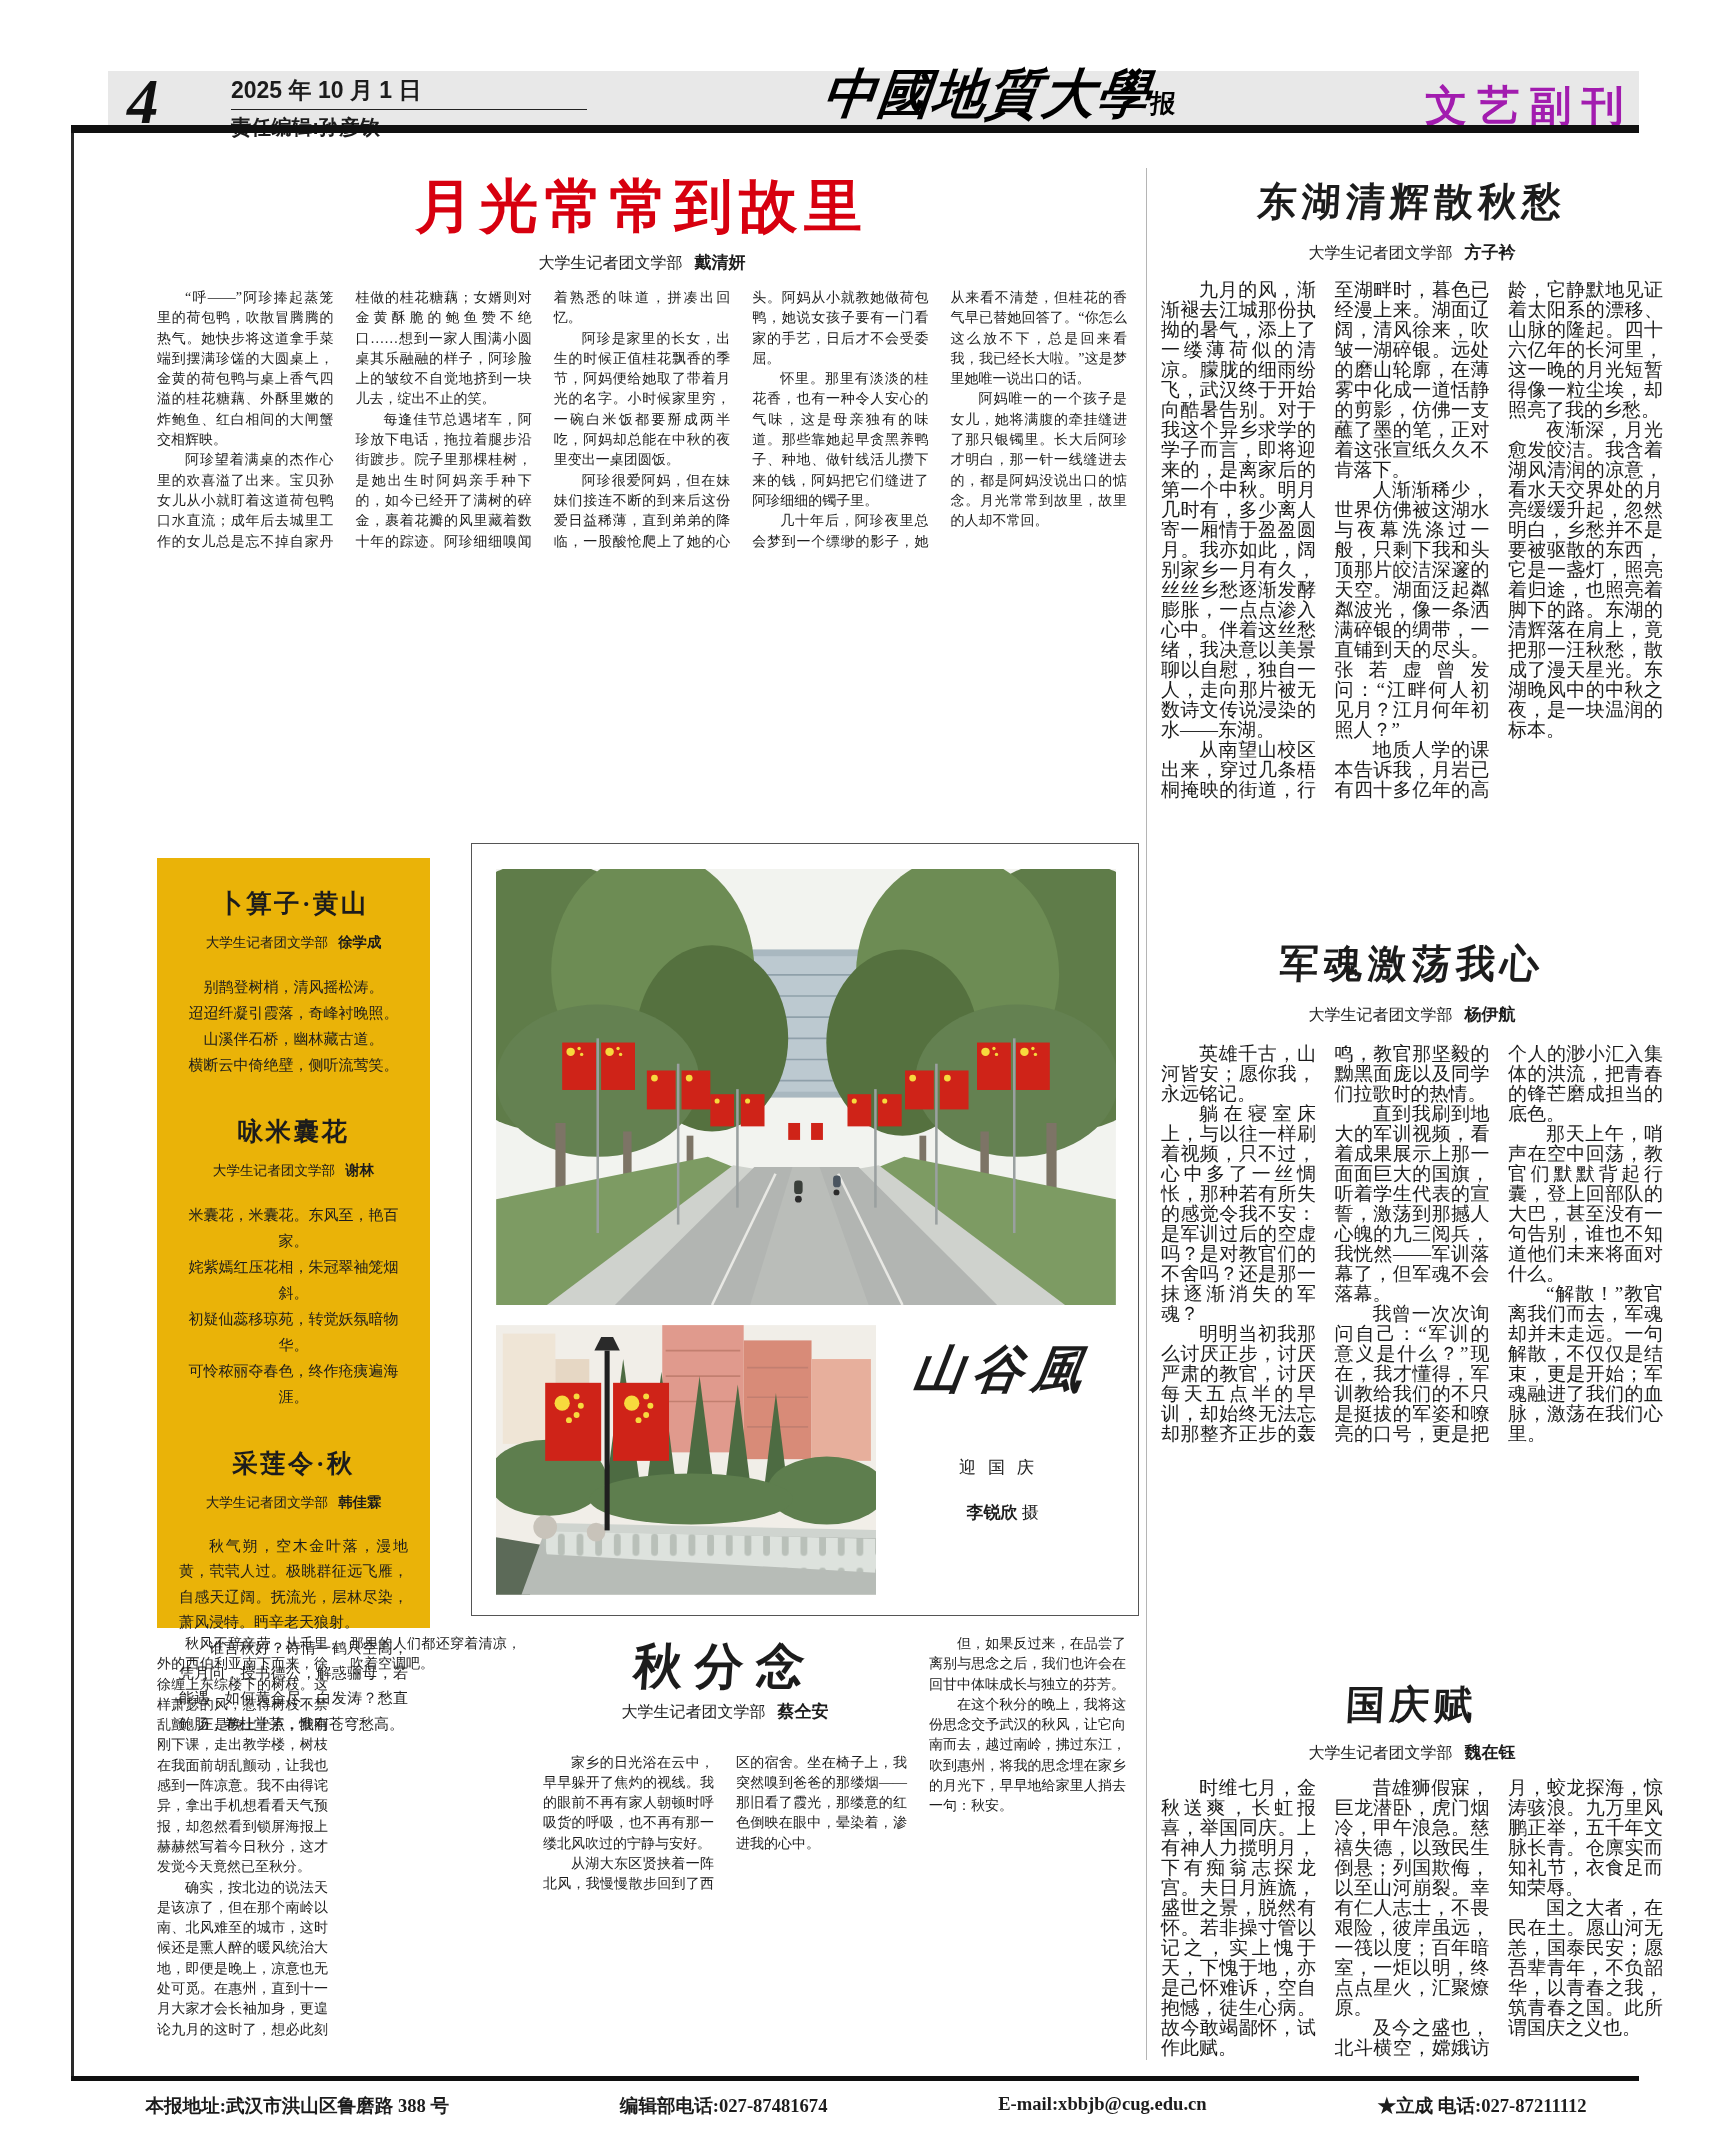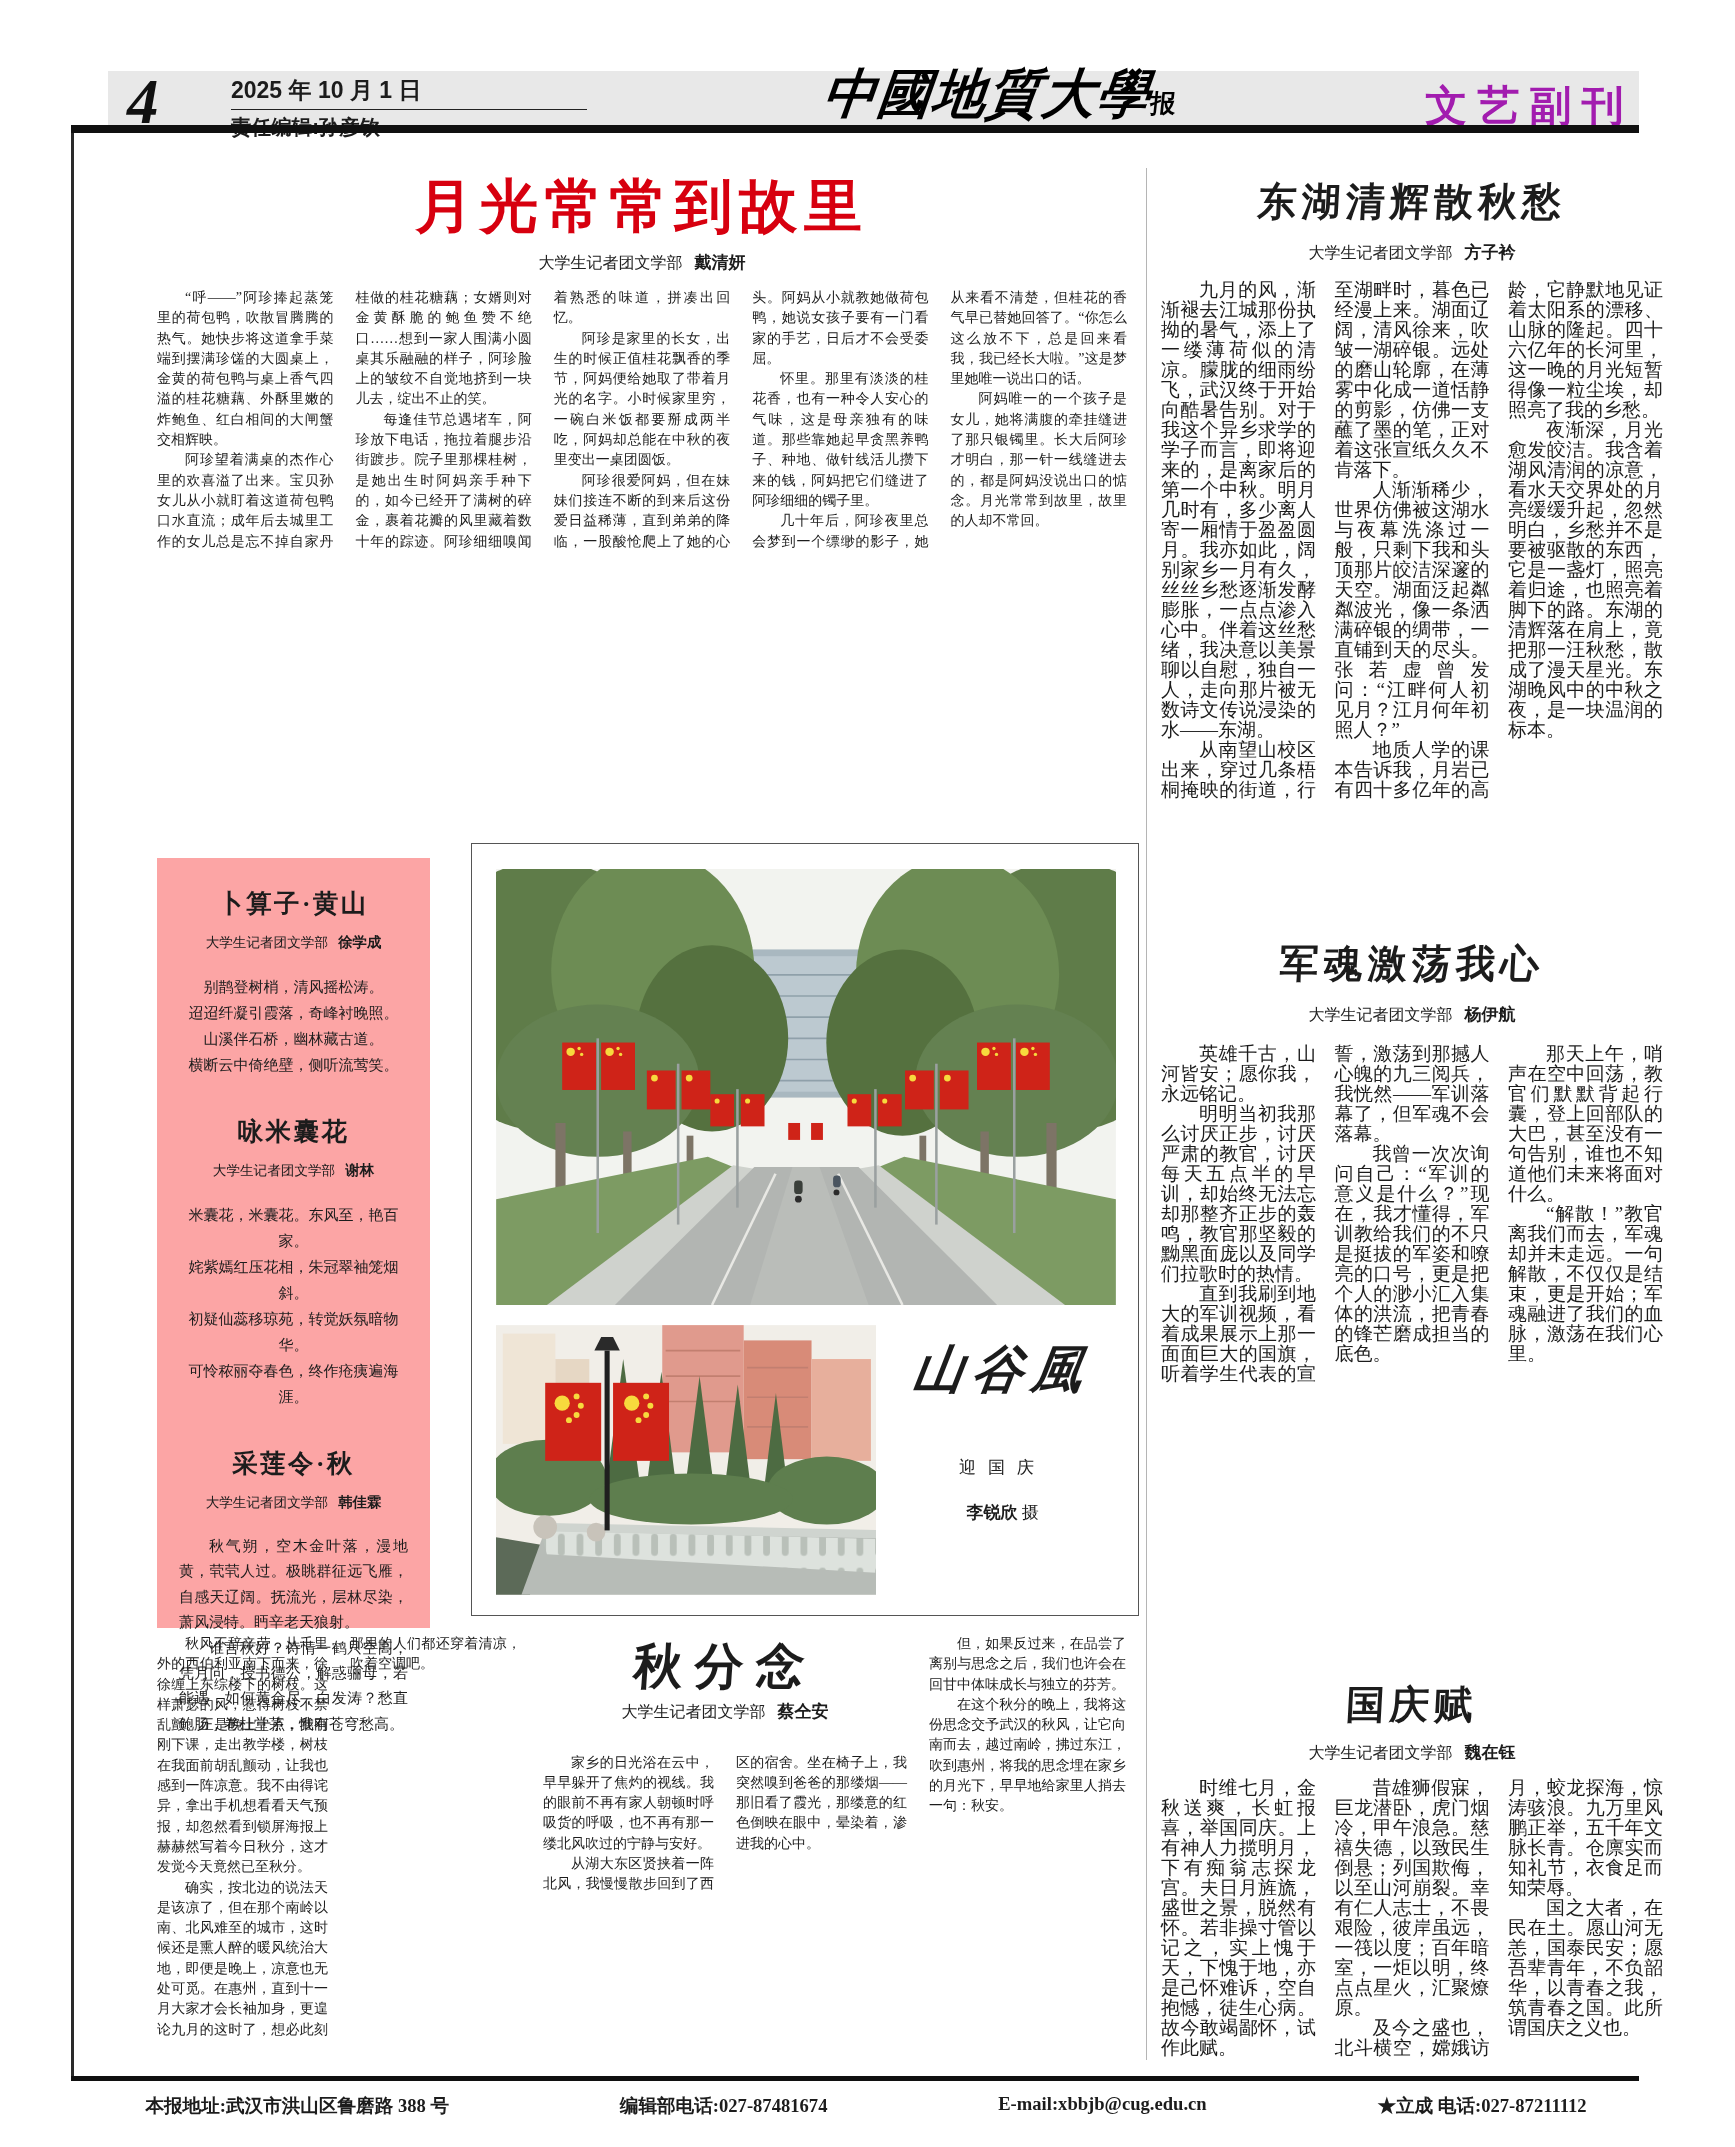--- a/index.html
+++ b/index.html
@@ -31,21 +31,21 @@
   .main-body{position:absolute;left:157px;top:288px;width:970px;height:485px;
              column-count:5;column-gap:22px;column-fill:balance;font-size:14px;line-height:20.3px;}
   
   .vline{position:absolute;left:1146px;top:168px;width:0.8px;height:1892px;background:#b5b5b5;}
   .side-title{position:absolute;left:1161px;width:502px;text-align:center;
               font:bold 39px "Liberation Serif",serif;letter-spacing:5.1px;transform:skewX(-3deg);}
   .side-byline{position:absolute;left:1161px;width:502px;}
   .side-body{position:absolute;left:1161px;width:502px;column-count:3;column-gap:18.6px;column-fill:balance;
              font-size:19px;line-height:20px;}
   
-  .poem-box{position:absolute;left:157px;top:858px;width:273px;height:770px;background:#fca5a5;
+  .poem-box{position:absolute;left:157px;top:858px;width:273px;height:770px;background:#eab308;
             padding:29px 22px;box-sizing:border-box;}
   .poem{margin-bottom:37px;}
   .poem-title{text-align:center;font:bold 25.4px "Liberation Serif",serif;letter-spacing:2.5px;margin-bottom:12px;}
   .poem-byline{text-align:center;font-size:13.6px;margin-bottom:22px;}
   .poem-byline .name{font:bold 14.4px "Liberation Sans","DejaVu Sans",sans-serif;margin-left:6.8px;}
   .pline{text-align:center;font-size:15px;line-height:26px;}
   .poem-paras p{margin:0;text-indent:2em;font-size:15px;line-height:25.4px;text-align:justify;}
   
   .photo-block{position:absolute;left:471px;top:843px;width:668px;height:773px;background:#fff;
                border:0.8px solid #555;box-sizing:border-box;}
@@ -118,20 +118,21 @@
       <p>夜渐深，月光愈发皎洁。我含着湖风清润的凉意，看水天交界处的月亮缓缓升起，忽然明白，乡愁并不是要被驱散的东西，它是一盏灯，照亮着归途，也照亮着脚下的路。东湖的清辉落在肩上，竟把那一汪秋愁，散成了漫天星光。东湖晚风中的中秋之夜，是一块温润的标本。</p>
     </div>
 
   <div class="side-title" style="top:937px;">军魂激荡我心</div>
   <div class="side-byline byline" style="top:1003px;">
     <span class="dept">大学生记者团文学部</span>
     <span class="name">杨伊航</span>
   </div>
   <div class="side-body body-cols just" style="top:1044px;height:573px;">
       <p>英雄千古，山河皆安；愿你我，永远铭记。</p>
+      <p>躺在寝室床上，与以往一样刷着视频，只不过，心中多了一丝惆怅，那种若有所失的感觉令我不安：是军训过后的空虚吗？是对教官们的不舍吗？还是那一抹逐渐消失的军魂？</p>
       <p>明明当初我那么讨厌正步，讨厌严肃的教官，讨厌每天五点半的早训，却始终无法忘却那整齐正步的轰鸣，教官那坚毅的黝黑面庞以及同学们拉歌时的热情。</p>
       <p>直到我刷到地大的军训视频，看着成果展示上那一面面巨大的国旗，听着学生代表的宣誓，激荡到那撼人心魄的九三阅兵，我恍然——军训落幕了，但军魂不会落幕。</p>
       <p>我曾一次次询问自己：“军训的意义是什么？”现在，我才懂得，军训教给我们的不只是挺拔的军姿和嘹亮的口号，更是把个人的渺小汇入集体的洪流，把青春的锋芒磨成担当的底色。</p>
       <p>那天上午，哨声在空中回荡，教官们默默背起行囊，登上回部队的大巴，甚至没有一句告别，谁也不知道他们未来将面对什么。</p>
       <p>“解散！”教官离我们而去，军魂却并未走远。一句解散，不仅仅是结束，更是开始；军魂融进了我们的血脉，激荡在我们心里。</p>
     </div>
 
   <div class="side-title" style="top:1678px;">国庆赋</div>
   <div class="side-byline byline" style="top:1741px;">
     <span class="dept">大学生记者团文学部</span>

